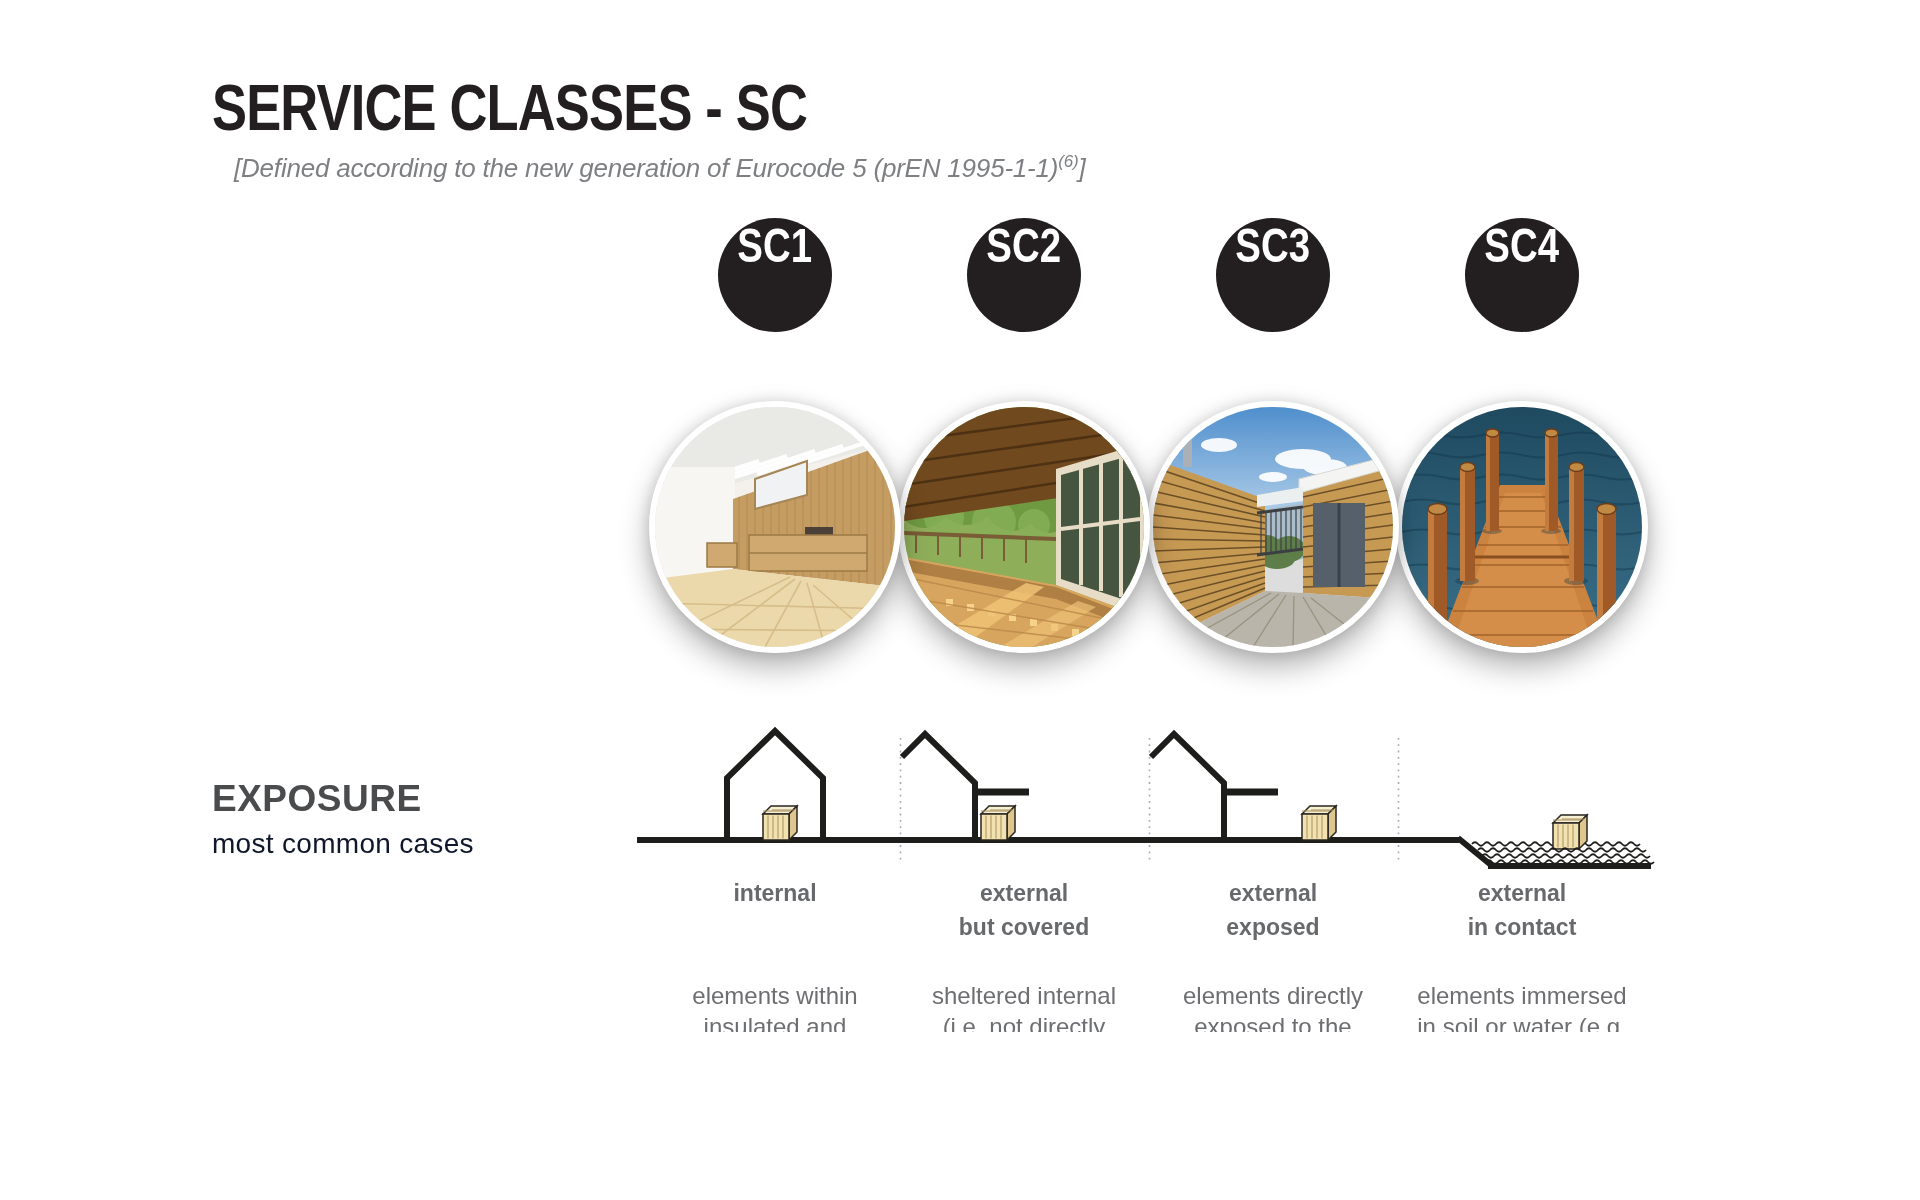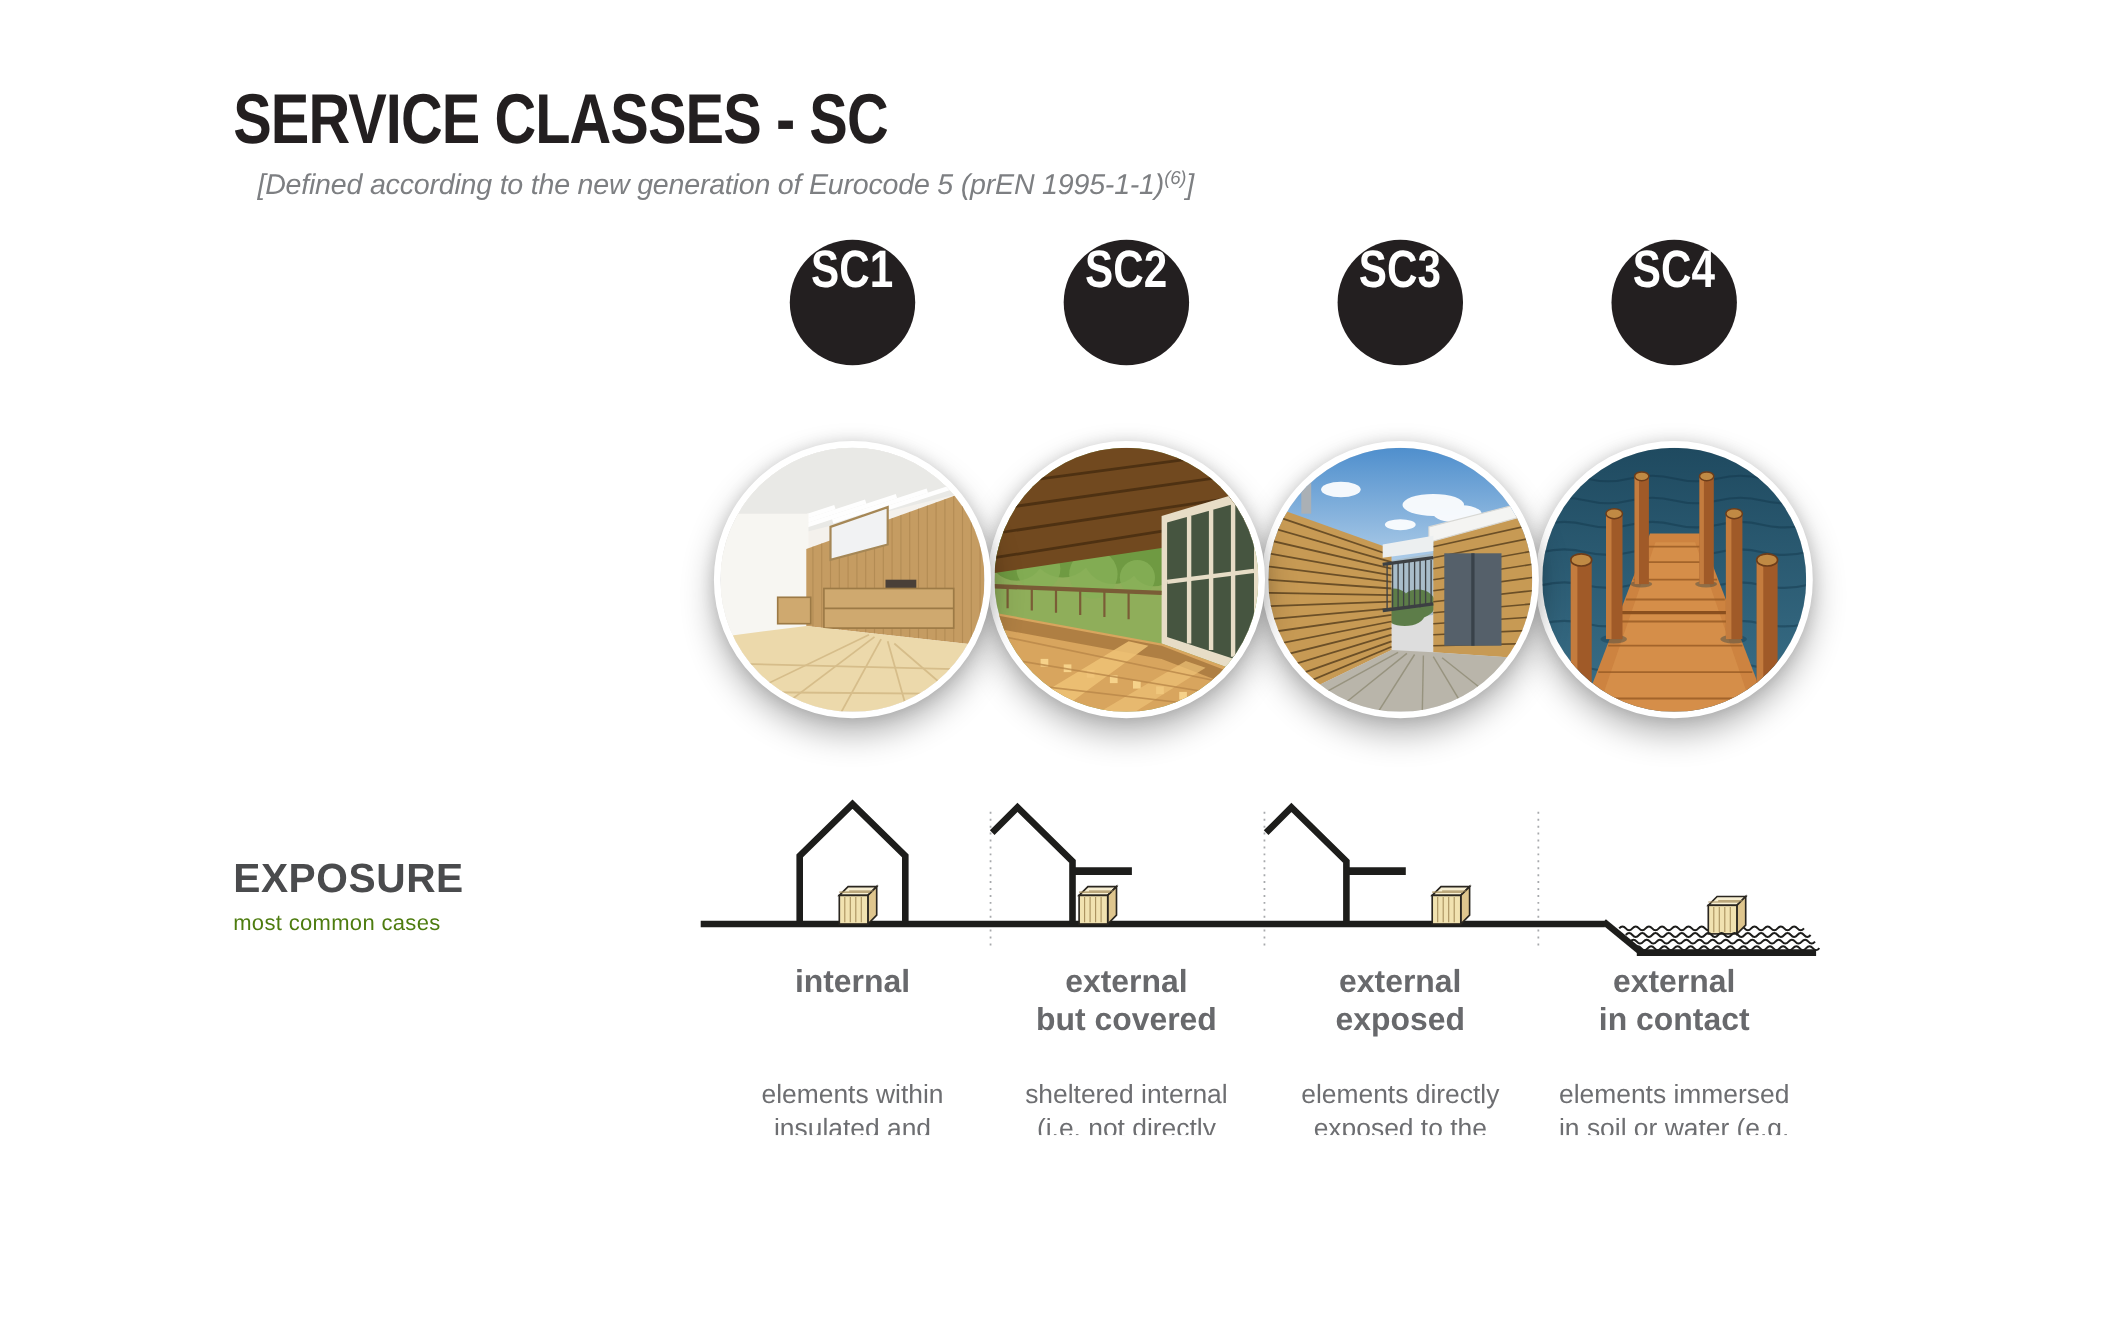--- a/index.html
+++ b/index.html
@@ -23,29 +23,29 @@
 
   .photo{position:absolute;top:401px;width:252px;height:252px;border-radius:50%;
          border:6px solid #ffffff;box-sizing:border-box;overflow:hidden;background:#ddd;
          box-shadow:0 14px 30px rgba(0,0,0,.30), 0 0 14px rgba(0,0,0,.12);}
   .p1{left:649px;z-index:40;} .p2{left:898px;z-index:30;} .p3{left:1147px;z-index:20;} .p4{left:1396px;z-index:10;}
   .photo svg{display:block;width:240px;height:240px;}
 
   
   .exposure-h{position:absolute;left:212px;top:778px;font-size:37px;font-weight:800;
               color:#4a4b4d;letter-spacing:.5px;}
-  .exposure-s{position:absolute;left:212px;top:828px;font-size:20px;color:#4d7c0f;letter-spacing:.3px;}
+  .exposure-s{position:absolute;left:212px;top:828px;font-size:28px;color:#0f172a;letter-spacing:.3px;}
 
   
   .diagram{position:absolute;left:600px;top:695px;width:1085px;height:195px;}
 
   
   .col{position:absolute;top:876px;width:250px;text-align:center;}
   .c1{left:650px;} .c2{left:899px;} .c3{left:1148px;} .c4{left:1397px;}
-  .exp-label{font-size:29px;font-weight:700;color:#68696c;line-height:34px;
+  .exp-label{font-size:23px;font-weight:700;color:#68696c;line-height:34px;
              white-space:pre-line;height:100px;}
   .exp-desc{font-size:24px;color:#6d6e71;line-height:31px;white-space:pre-line;margin-top:4px;}
 </style>
 </head>
 <body>
 
 <div id="canvas">
 
   <div class="title">
     <span class="title-inner">SERVICE CLASSES - SC</span>

